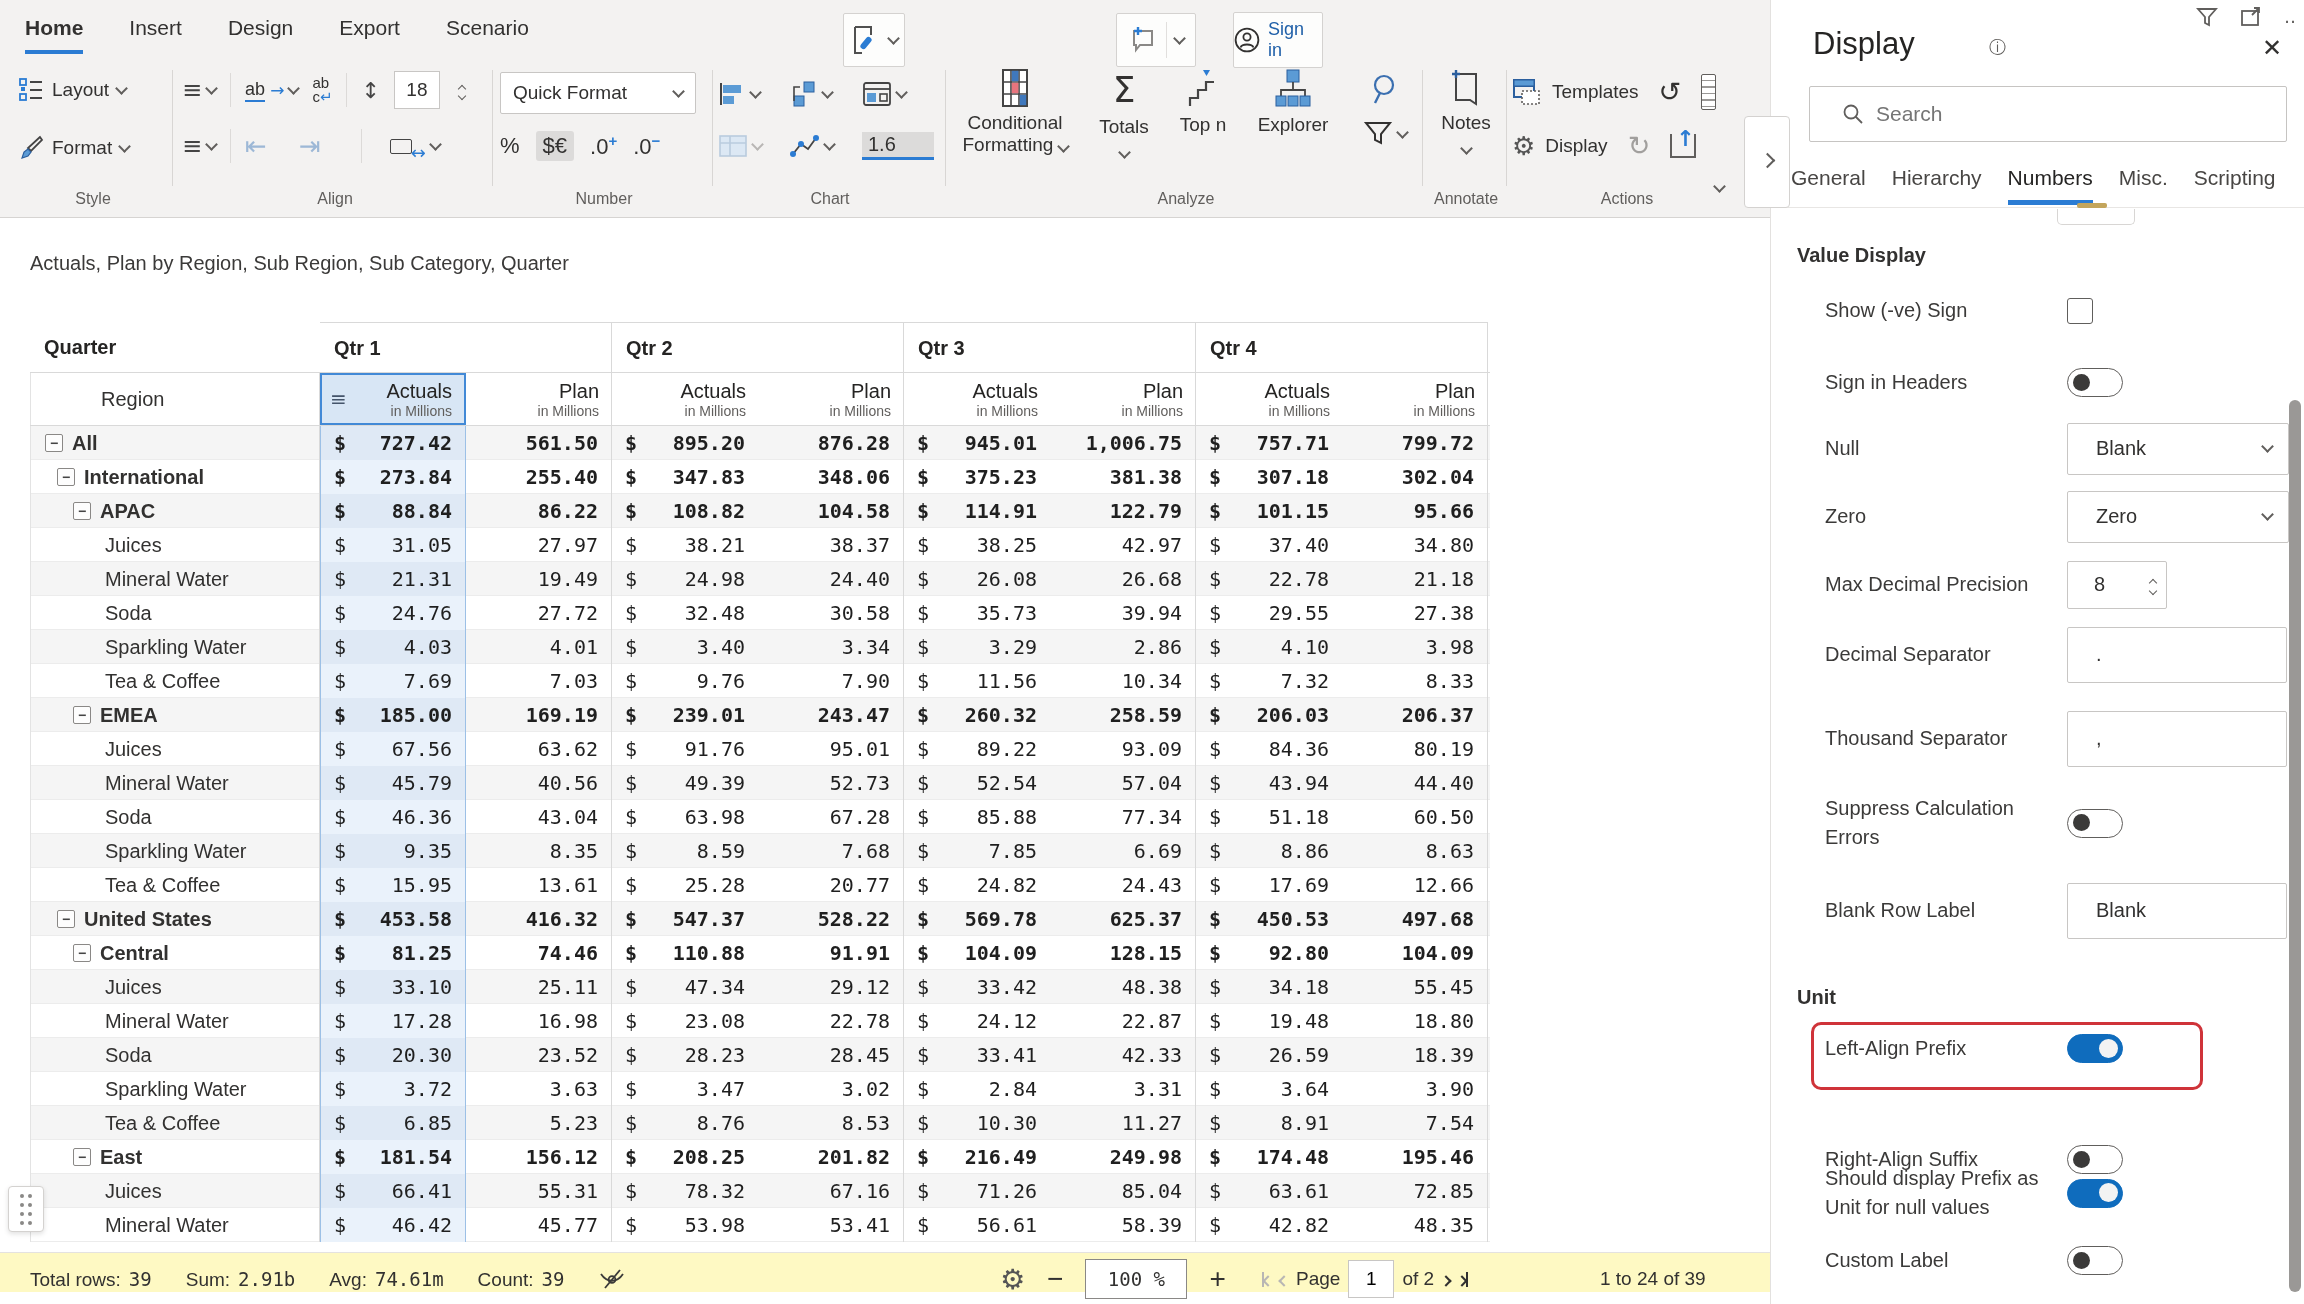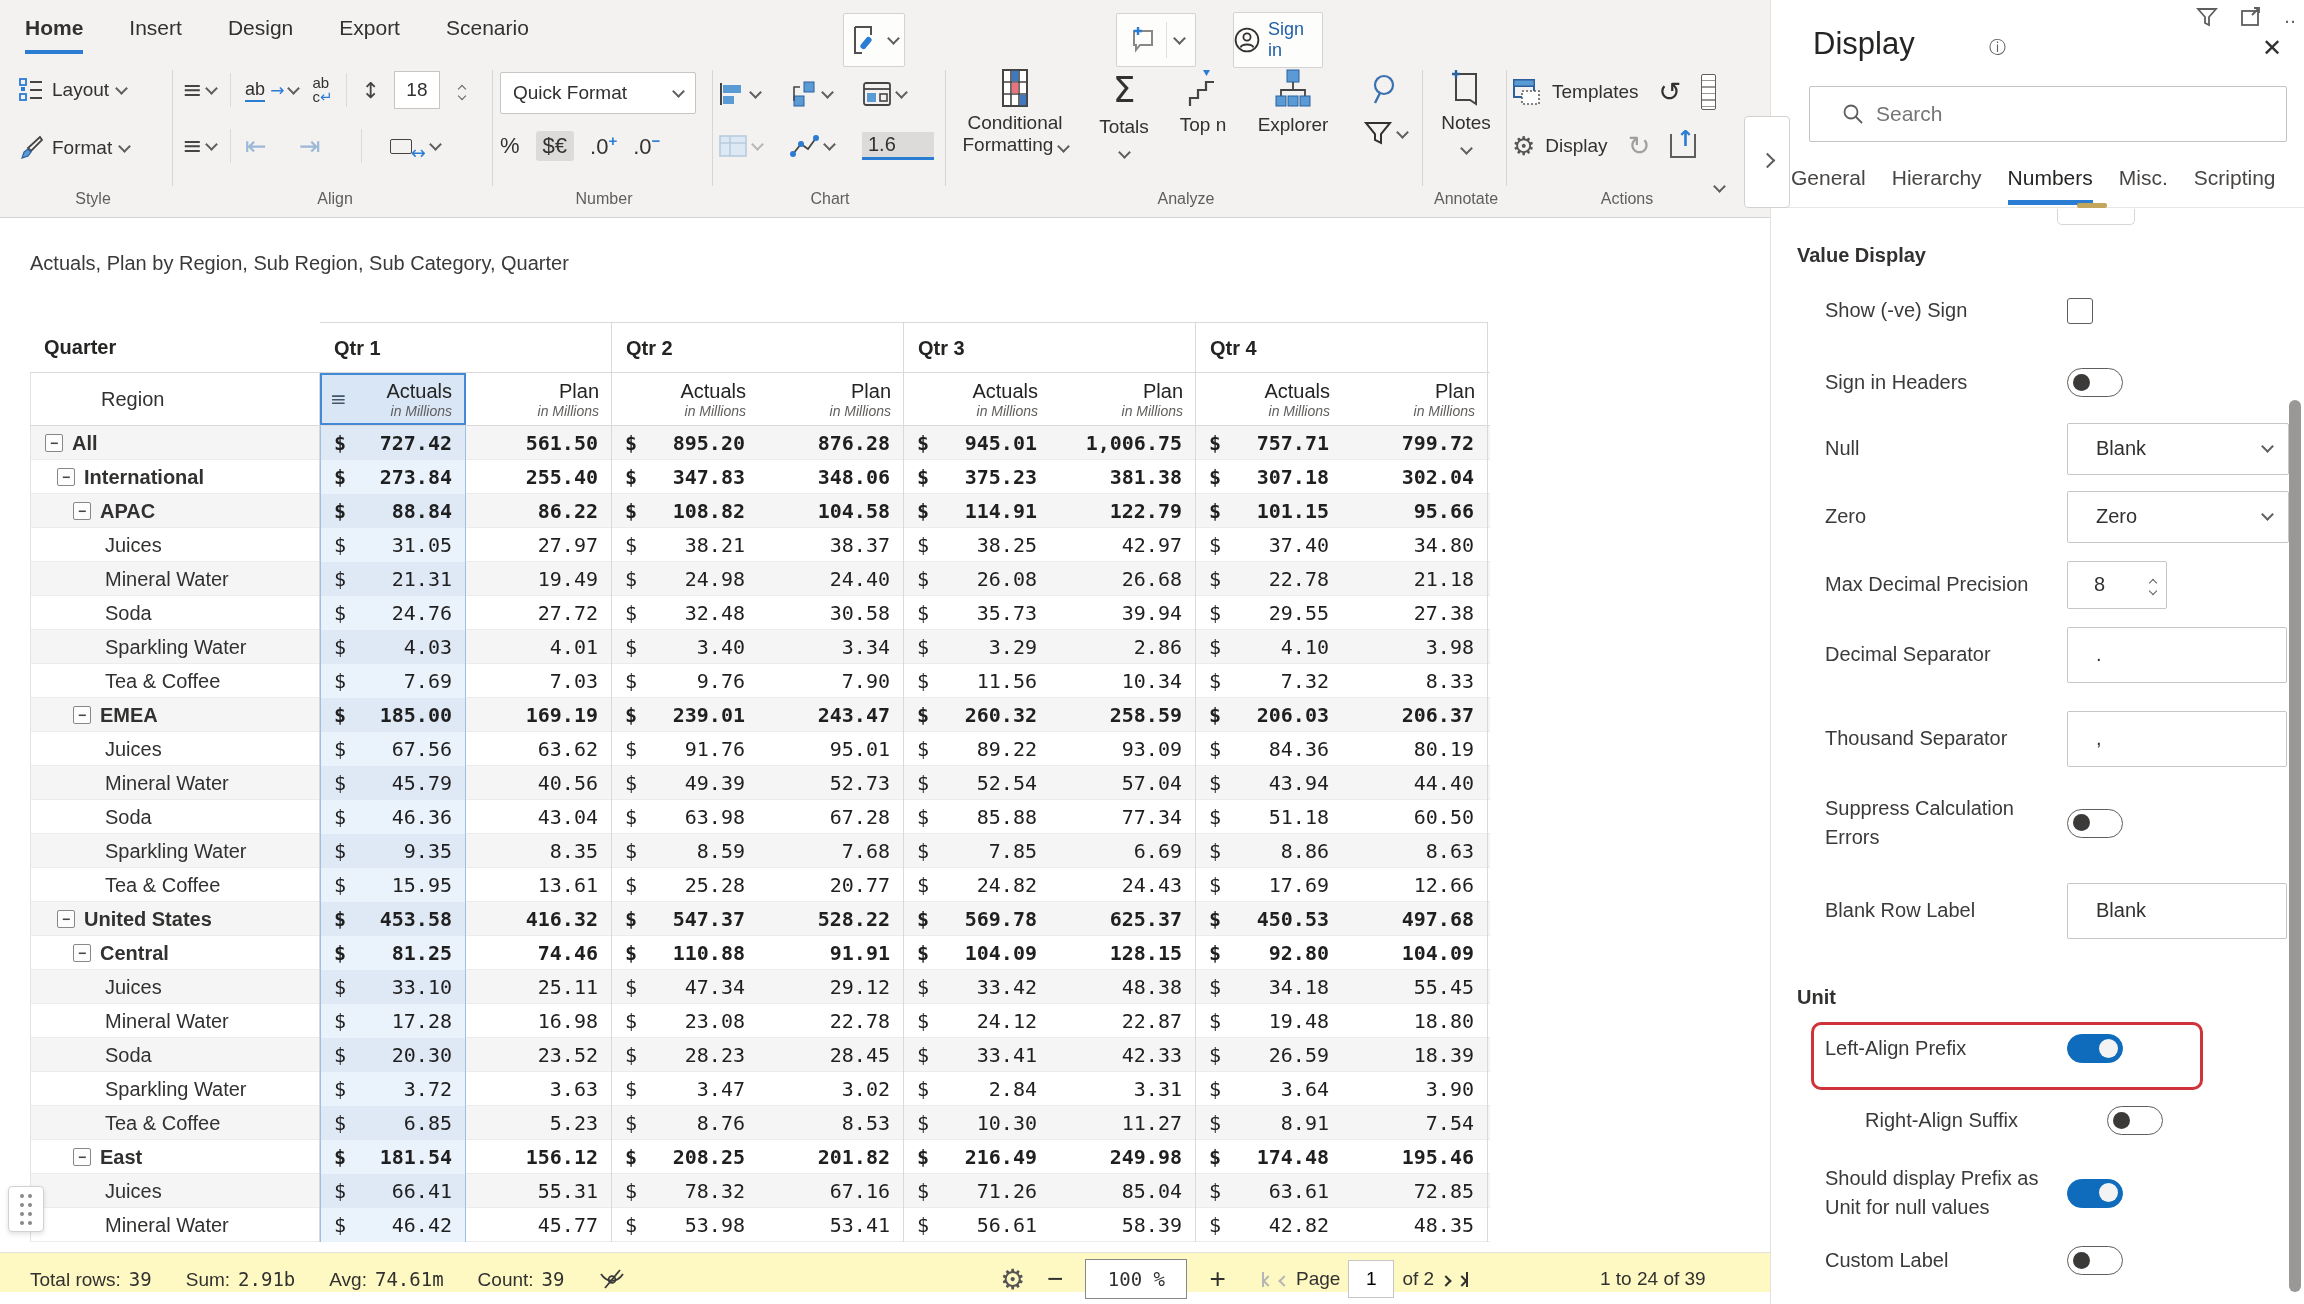--- a/index.html
+++ b/index.html
@@ -45,21 +45,21 @@
   .tbl-title { position:absolute; left:30px; top:252px; font-size:20px; color:#3b3a39; }
   #grid { position:absolute; left:30px; top:322px; width:1460px; }
   .hrow1 { display:flex; height:50px; }
   .corner { width:290px; font-weight:bold; font-size:20px; line-height:50px; padding-left:14px; color:#252423; }
   .qcell { width:292px; border-top:1px solid #d9d9d9; border-right:1px solid #d9d9d9; background:#fff; font-weight:bold; font-size:20px; line-height:50px; padding-left:14px; color:#252423; }
   .qcell:first-of-type { border-left:1px solid #d9d9d9; }
   .hrow2 { display:flex; height:54px; border-top:1px solid #d9d9d9; border-bottom:1px solid #d9d9d9; }
   .rhead { width:290px; display:flex; align-items:center; padding-left:70px; font-size:20px; border-left:1px solid #e3e3e3; border-right:1px solid #d9d9d9; }
   .mhead { width:146px; display:flex; flex-direction:column; align-items:flex-end; justify-content:center; padding-right:12px; position:relative; }
   .mhead .m1 { font-size:20px; color:#252423; }
-  .mhead .m2 { font-size:14px; color:#605e5c;font-style:italic; }
+  .mhead .m2 { font-size:14px; color:#605e5c; }
   .mhead.qend { border-right:1px solid #d9d9d9; }
   .mhead.sel { background:#d8e6f5; border:2px solid #4289d6; }
   .hamb { position:absolute; left:8px; top:50%; transform:translateY(-50%); font-size:20px; color:#44546a; font-family:"DejaVu Sans",sans-serif; }
   .drow { display:flex; height:34px; box-shadow:inset 0 -1px 0 #ececec; }
   .drow.even { background:#f5f5f5; }
   .rcell { width:290px; display:flex; align-items:center; font-size:20px; border-left:1px solid #e3e3e3; border-right:1px solid #d9d9d9; }
   .expbox { width:18px; height:18px; border:1px solid #8a8886; background:#fdfdfd; border-radius:2px; display:flex; align-items:center; justify-content:center; font-size:14px; color:#444; line-height:1; margin-right:9px; flex:none; }
   .vcell { width:146px; display:flex; align-items:center; justify-content:flex-end; padding:0 13px; font-family:"DejaVu Sans Mono", monospace; font-size:20px; color:#1f1f1f; }
   .vcell.hascur { justify-content:space-between; }
   .vcell.qend { border-right:1px solid #d9d9d9; }
@@ -1413,21 +1413,21 @@
         </div>
         <div class="pheading" style="top: 758px;">Unit</div>
         <div class="prow" style="top: 806px;">
           <div class="plabel">Left-Align Prefix</div>
           <div class="pctl">
             <span class="tg on">
               <span class="knob"></span>
             </span>
           </div>
         </div>
-        <div class="prow" style="top: 878px; margin-left: 40px;">
+        <div class="prow" style="top: 917px;">
           <div class="plabel">Right-Align Suffix</div>
           <div class="pctl">
             <span class="tg">
               <span class="knob"></span>
             </span>
           </div>
         </div>
         <div class="prow" style="top: 936px;">
           <div class="plabel">Should display Prefix as Unit for null values</div>
           <div class="pctl">

